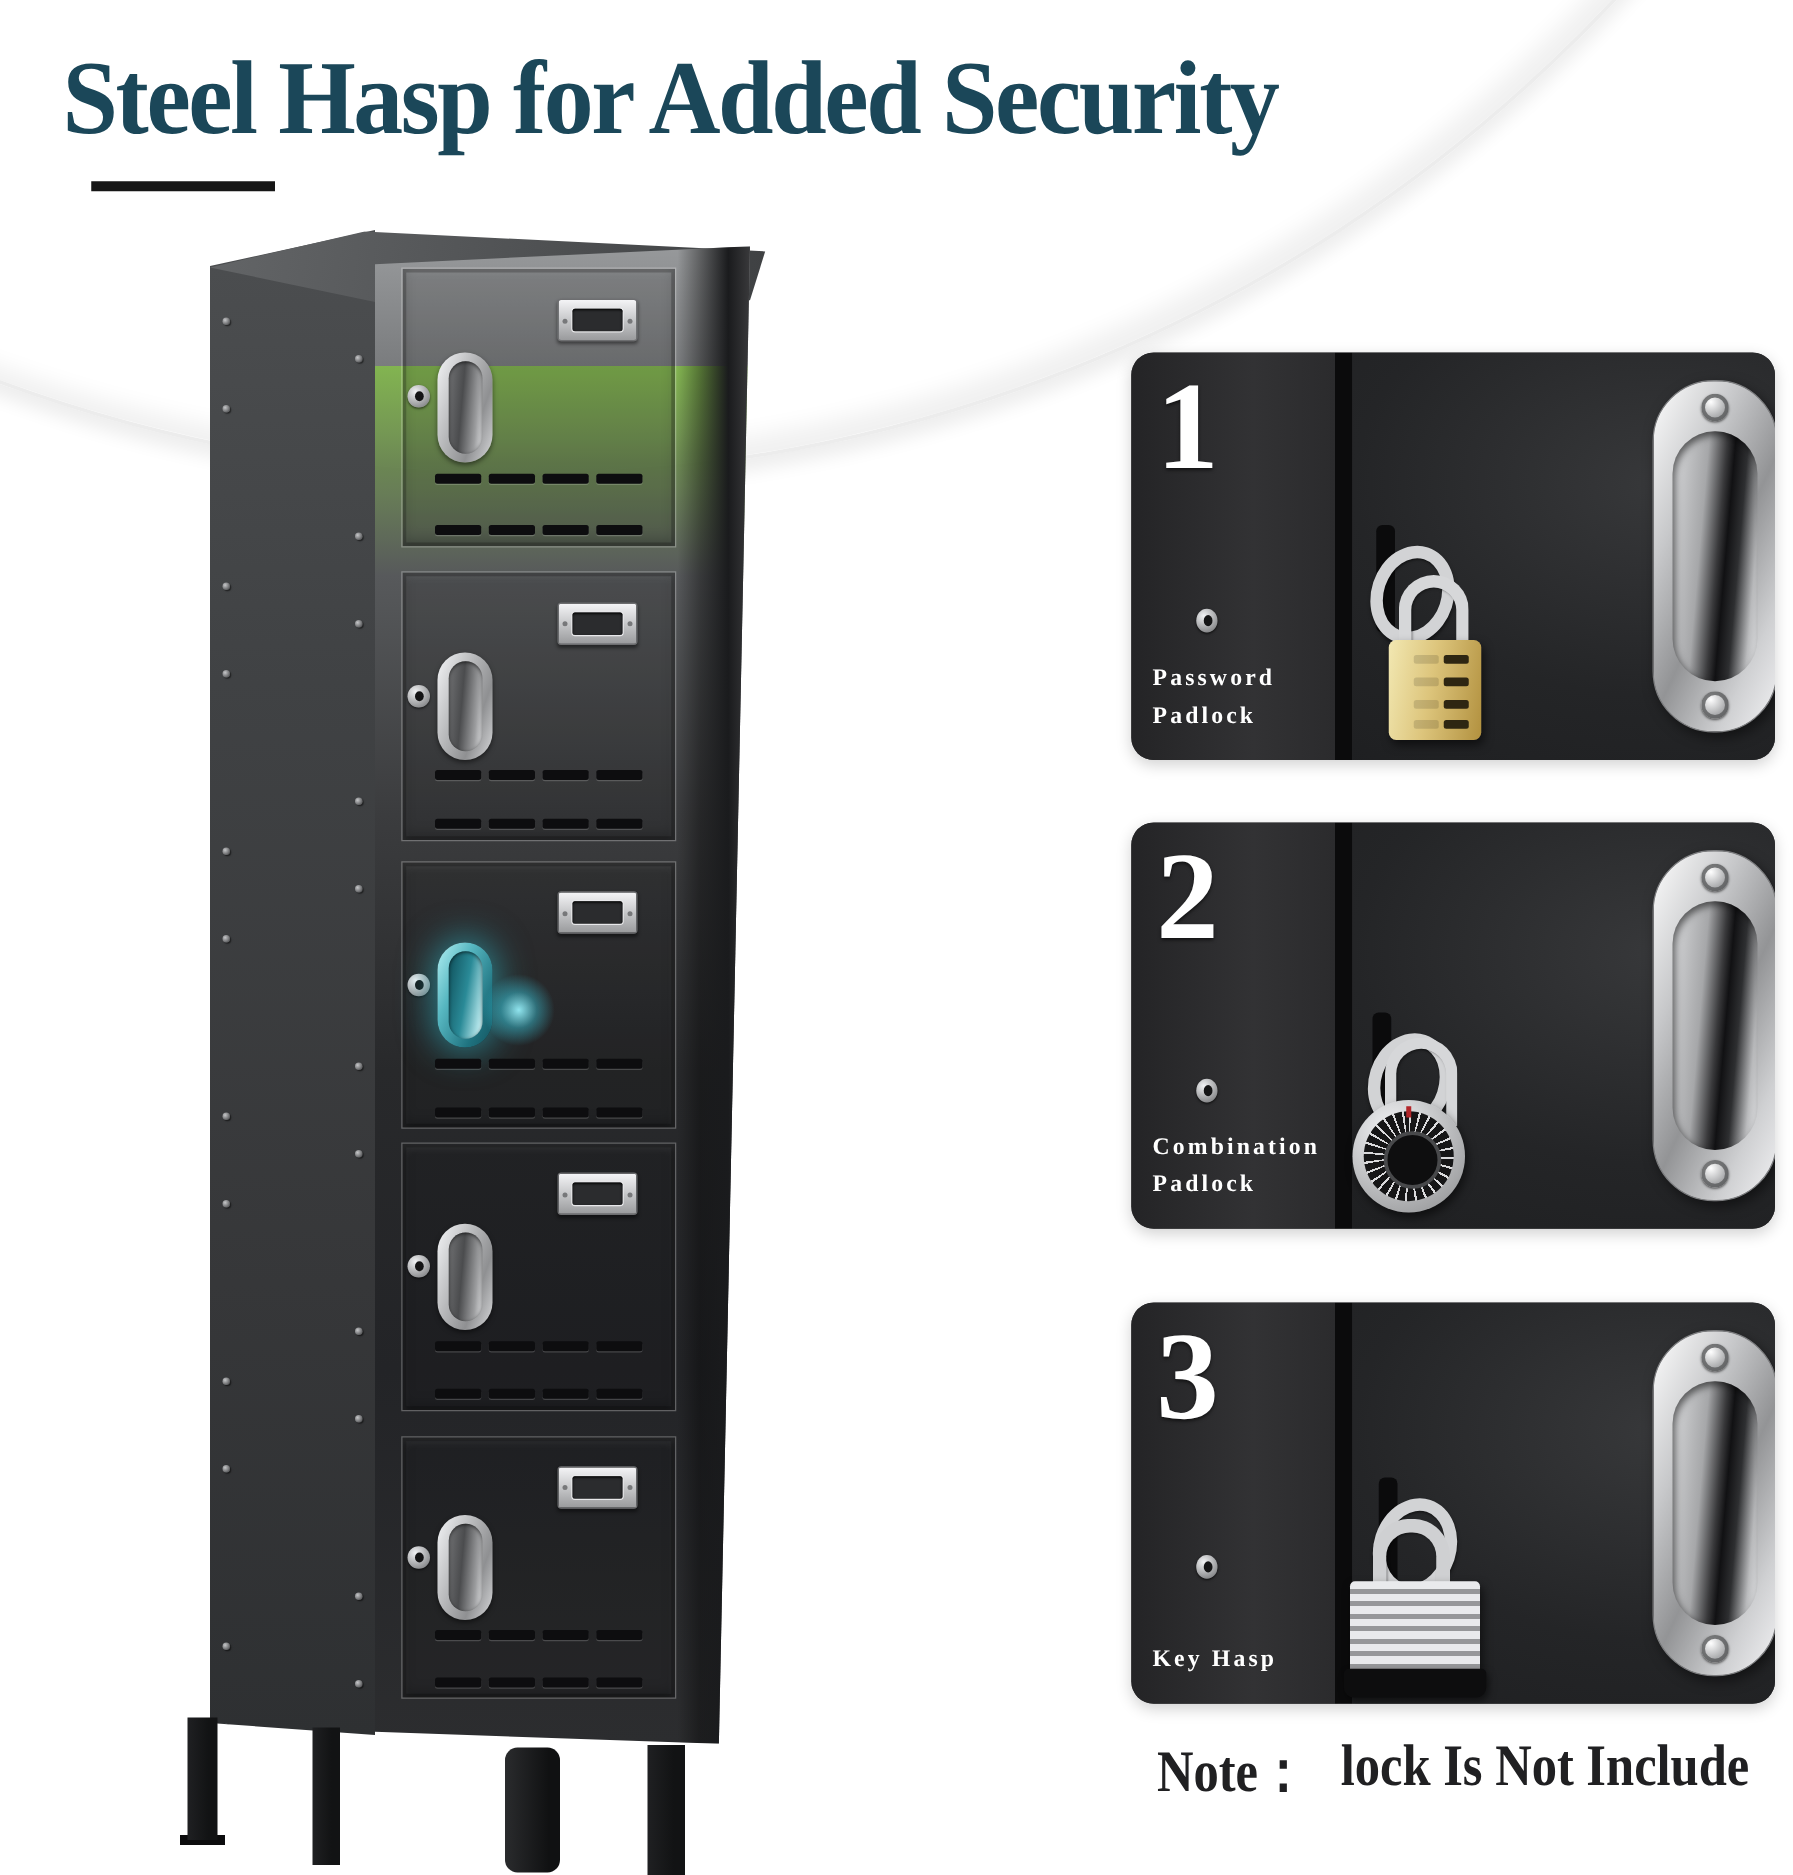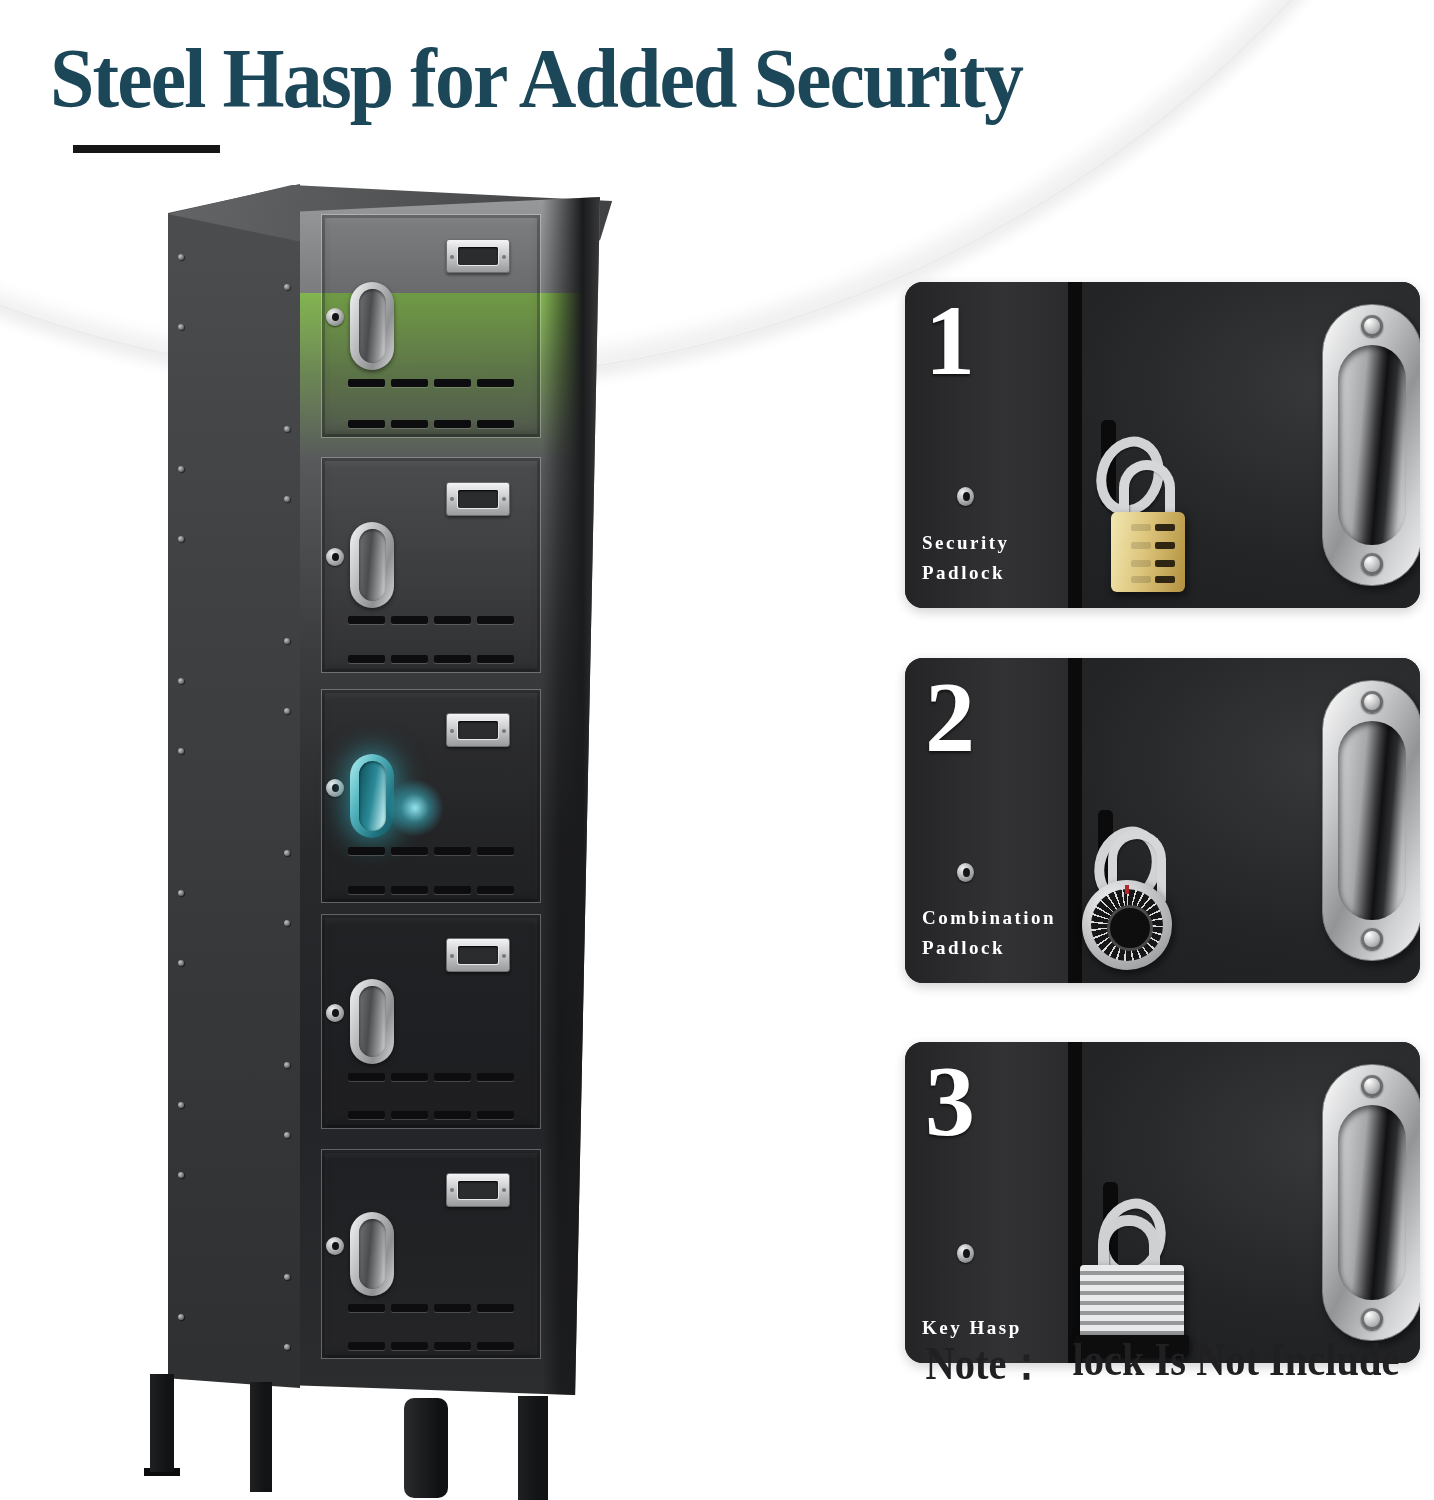--- a/index.html
+++ b/index.html
@@ -131,21 +131,21 @@
      background:#0e0e0f;border:3px solid #48494b;}
   .combo-mark{position:absolute;left:50%;top:42px;width:4px;height:9px;margin-left:-2px;background:#b3262a;}
 
   .lock-key .shackle{left:18px;top:0;width:40px;height:64px;border-width:11px;border-color:#cfd0d2;}
   .lock-key .pad-body{left:0;top:50px;width:104px;height:74px;border-radius:4px;
      background:repeating-linear-gradient(180deg,#e9eaec 0 6px,#969799 6px 10px);}
   .bumper{position:absolute;left:-5px;top:120px;width:114px;height:23px;border-radius:4px 4px 8px 8px;background:#0d0d0e;
      box-shadow:2px 3px 6px rgba(0,0,0,.5);}
 
   
-  .note{position:absolute;left:905px;top:1332px;width:515px;z-index:4;display:flex;justify-content:center;}
+  .note{position:absolute;left:905px;top:1386px;width:515px;z-index:4;display:flex;justify-content:center;}
   .note-inner{display:flex;gap:30px;transform:scaleX(.86);transform-origin:center;
      font-size:47px;font-weight:bold;color:#202022;white-space:nowrap;}
 </style>
 </head>
 <body>
 
 <div class="stage">
 
   <div class="bg-circle"></div>
 
@@ -321,21 +321,21 @@
       <div class="pad-body">
         <span class="dial-notch" style="top:12px;"></span>
         <span class="dial-notch" style="top:30px;"></span>
         <span class="dial-notch" style="top:48px;"></span>
         <span class="dial-notch" style="top:64px;"></span>
       </div>
     </div>
     <div class="panel-num">1</div>
     <div class="panel-keyhole"></div>
     <div class="panel-label">
-      <div>Security</div>
+      <div>Password</div>
       <div>Padlock</div>
     </div>
   </section>
 
   <section class="panel panel-2">
     <div class="photo-left"></div>
     <div class="gap-strip"></div>
     <div class="photo-main">
       <div class="oval-plate">
         <span class="screw screw-top"></span>

